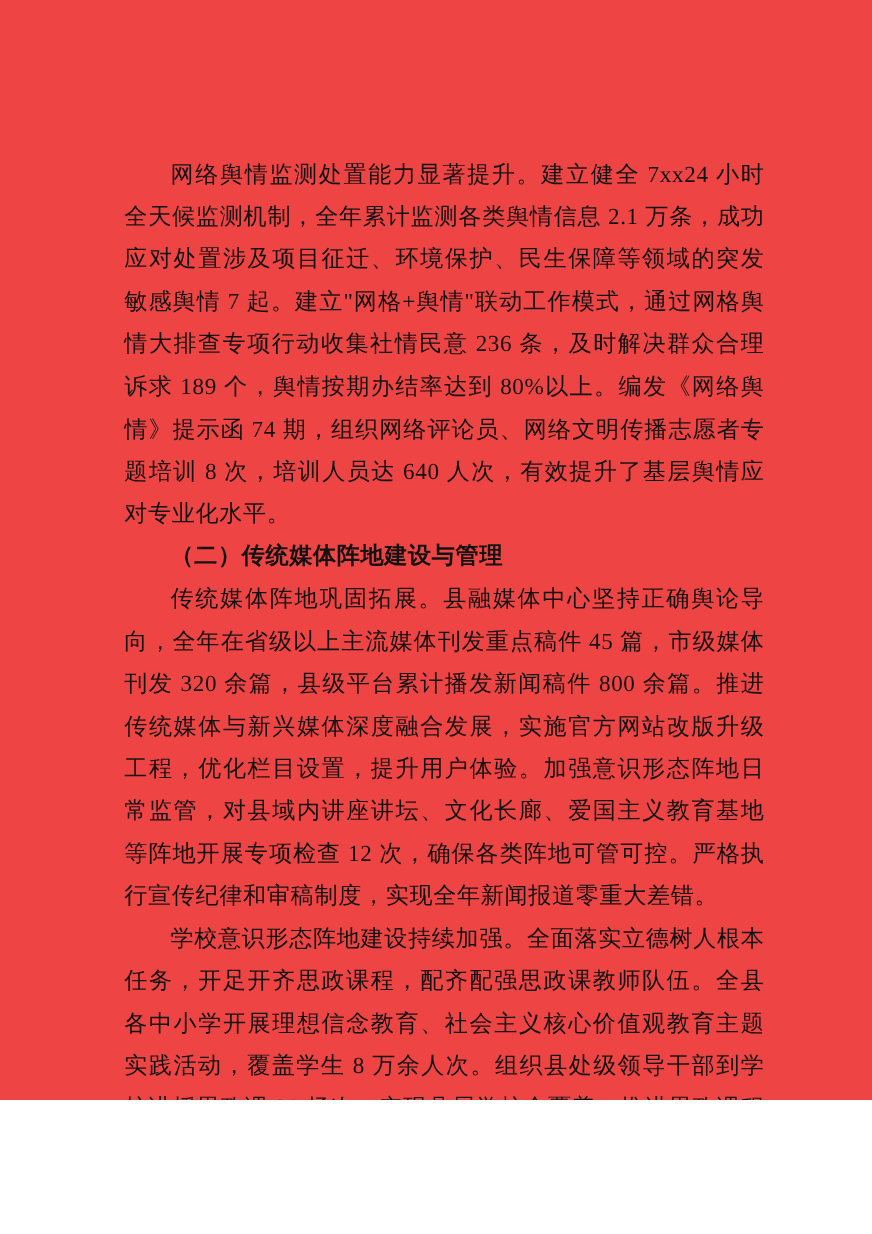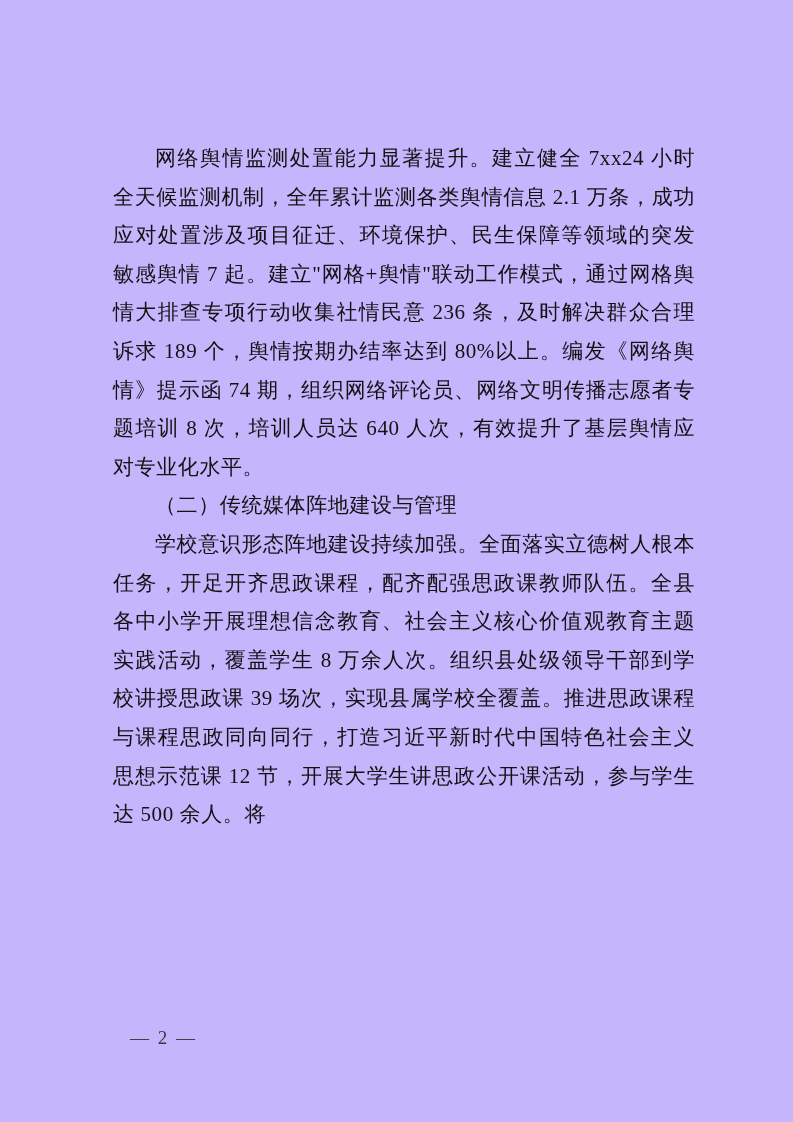--- a/index.html
+++ b/index.html
@@ -3,22 +3,22 @@
 <meta charset="utf-8">
 <style>
   html, body {
     margin: 0;
     padding: 0;
     background: #ffffff;
   }
   .page {
     position: relative;
     width: 793px;
-    height: 1122px;
-    background: #c4b5fd;
+    height: 1000px;
+    background: #ef4444;
     overflow: hidden;
     font-family: "Liberation Serif", serif;
     color: #121212;
   }
   .content {
     position: absolute;
     left: 113px;
     top: 139px;
     width: 582px;
     font-size: 21px;
@@ -26,39 +26,40 @@
     letter-spacing: 0.6px;
     text-align: justify;
   }
   .content p {
     margin: 0;
     text-indent: 2em;
   }
   .content h3 {
     margin: 0;
     font-size: 21px;
-    font-weight: normal;
+    font-weight: bold;
     line-height: 38.6px;
     text-indent: 2em;
     letter-spacing: 0.6px;
   }
   .footer {
     position: absolute;
     left: 130px;
     top: 1027px;
     font-size: 19px;
     letter-spacing: 2px;
     color: #3a3a3a;
   }
 </style>
 </head>
 <body>
 
 <div class="page">
   <div class="content">
     <p>网络舆情监测处置能力显著提升。建立健全 7xx24 小时全天候监测机制，全年累计监测各类舆情信息 2.1 万条，成功应对处置涉及项目征迁、环境保护、民生保障等领域的突发敏感舆情 7 起。建立"网格+舆情"联动工作模式，通过网格舆情大排查专项行动收集社情民意 236 条，及时解决群众合理诉求 189 个，舆情按期办结率达到 80%以上。编发《网络舆情》提示函 74 期，组织网络评论员、网络文明传播志愿者专题培训 8 次，培训人员达 640 人次，有效提升了基层舆情应对专业化水平。</p>
     <h3>（二）传统媒体阵地建设与管理</h3>
+    <p>传统媒体阵地巩固拓展。县融媒体中心坚持正确舆论导向，全年在省级以上主流媒体刊发重点稿件 45 篇，市级媒体刊发 320 余篇，县级平台累计播发新闻稿件 800 余篇。推进传统媒体与新兴媒体深度融合发展，实施官方网站改版升级工程，优化栏目设置，提升用户体验。加强意识形态阵地日常监管，对县域内讲座讲坛、文化长廊、爱国主义教育基地等阵地开展专项检查 12 次，确保各类阵地可管可控。严格执行宣传纪律和审稿制度，实现全年新闻报道零重大差错。</p>
     <p>学校意识形态阵地建设持续加强。全面落实立德树人根本任务，开足开齐思政课程，配齐配强思政课教师队伍。全县各中小学开展理想信念教育、社会主义核心价值观教育主题实践活动，覆盖学生 8 万余人次。组织县处级领导干部到学校讲授思政课 39 场次，实现县属学校全覆盖。推进思政课程与课程思政同向同行，打造习近平新时代中国特色社会主义思想示范课 12 节，开展大学生讲思政公开课活动，参与学生达 500 余人。将</p>
   </div>
   <div class="footer">
     <span>— 2 —</span>
   </div>
 </div>
 
 </body></html>

